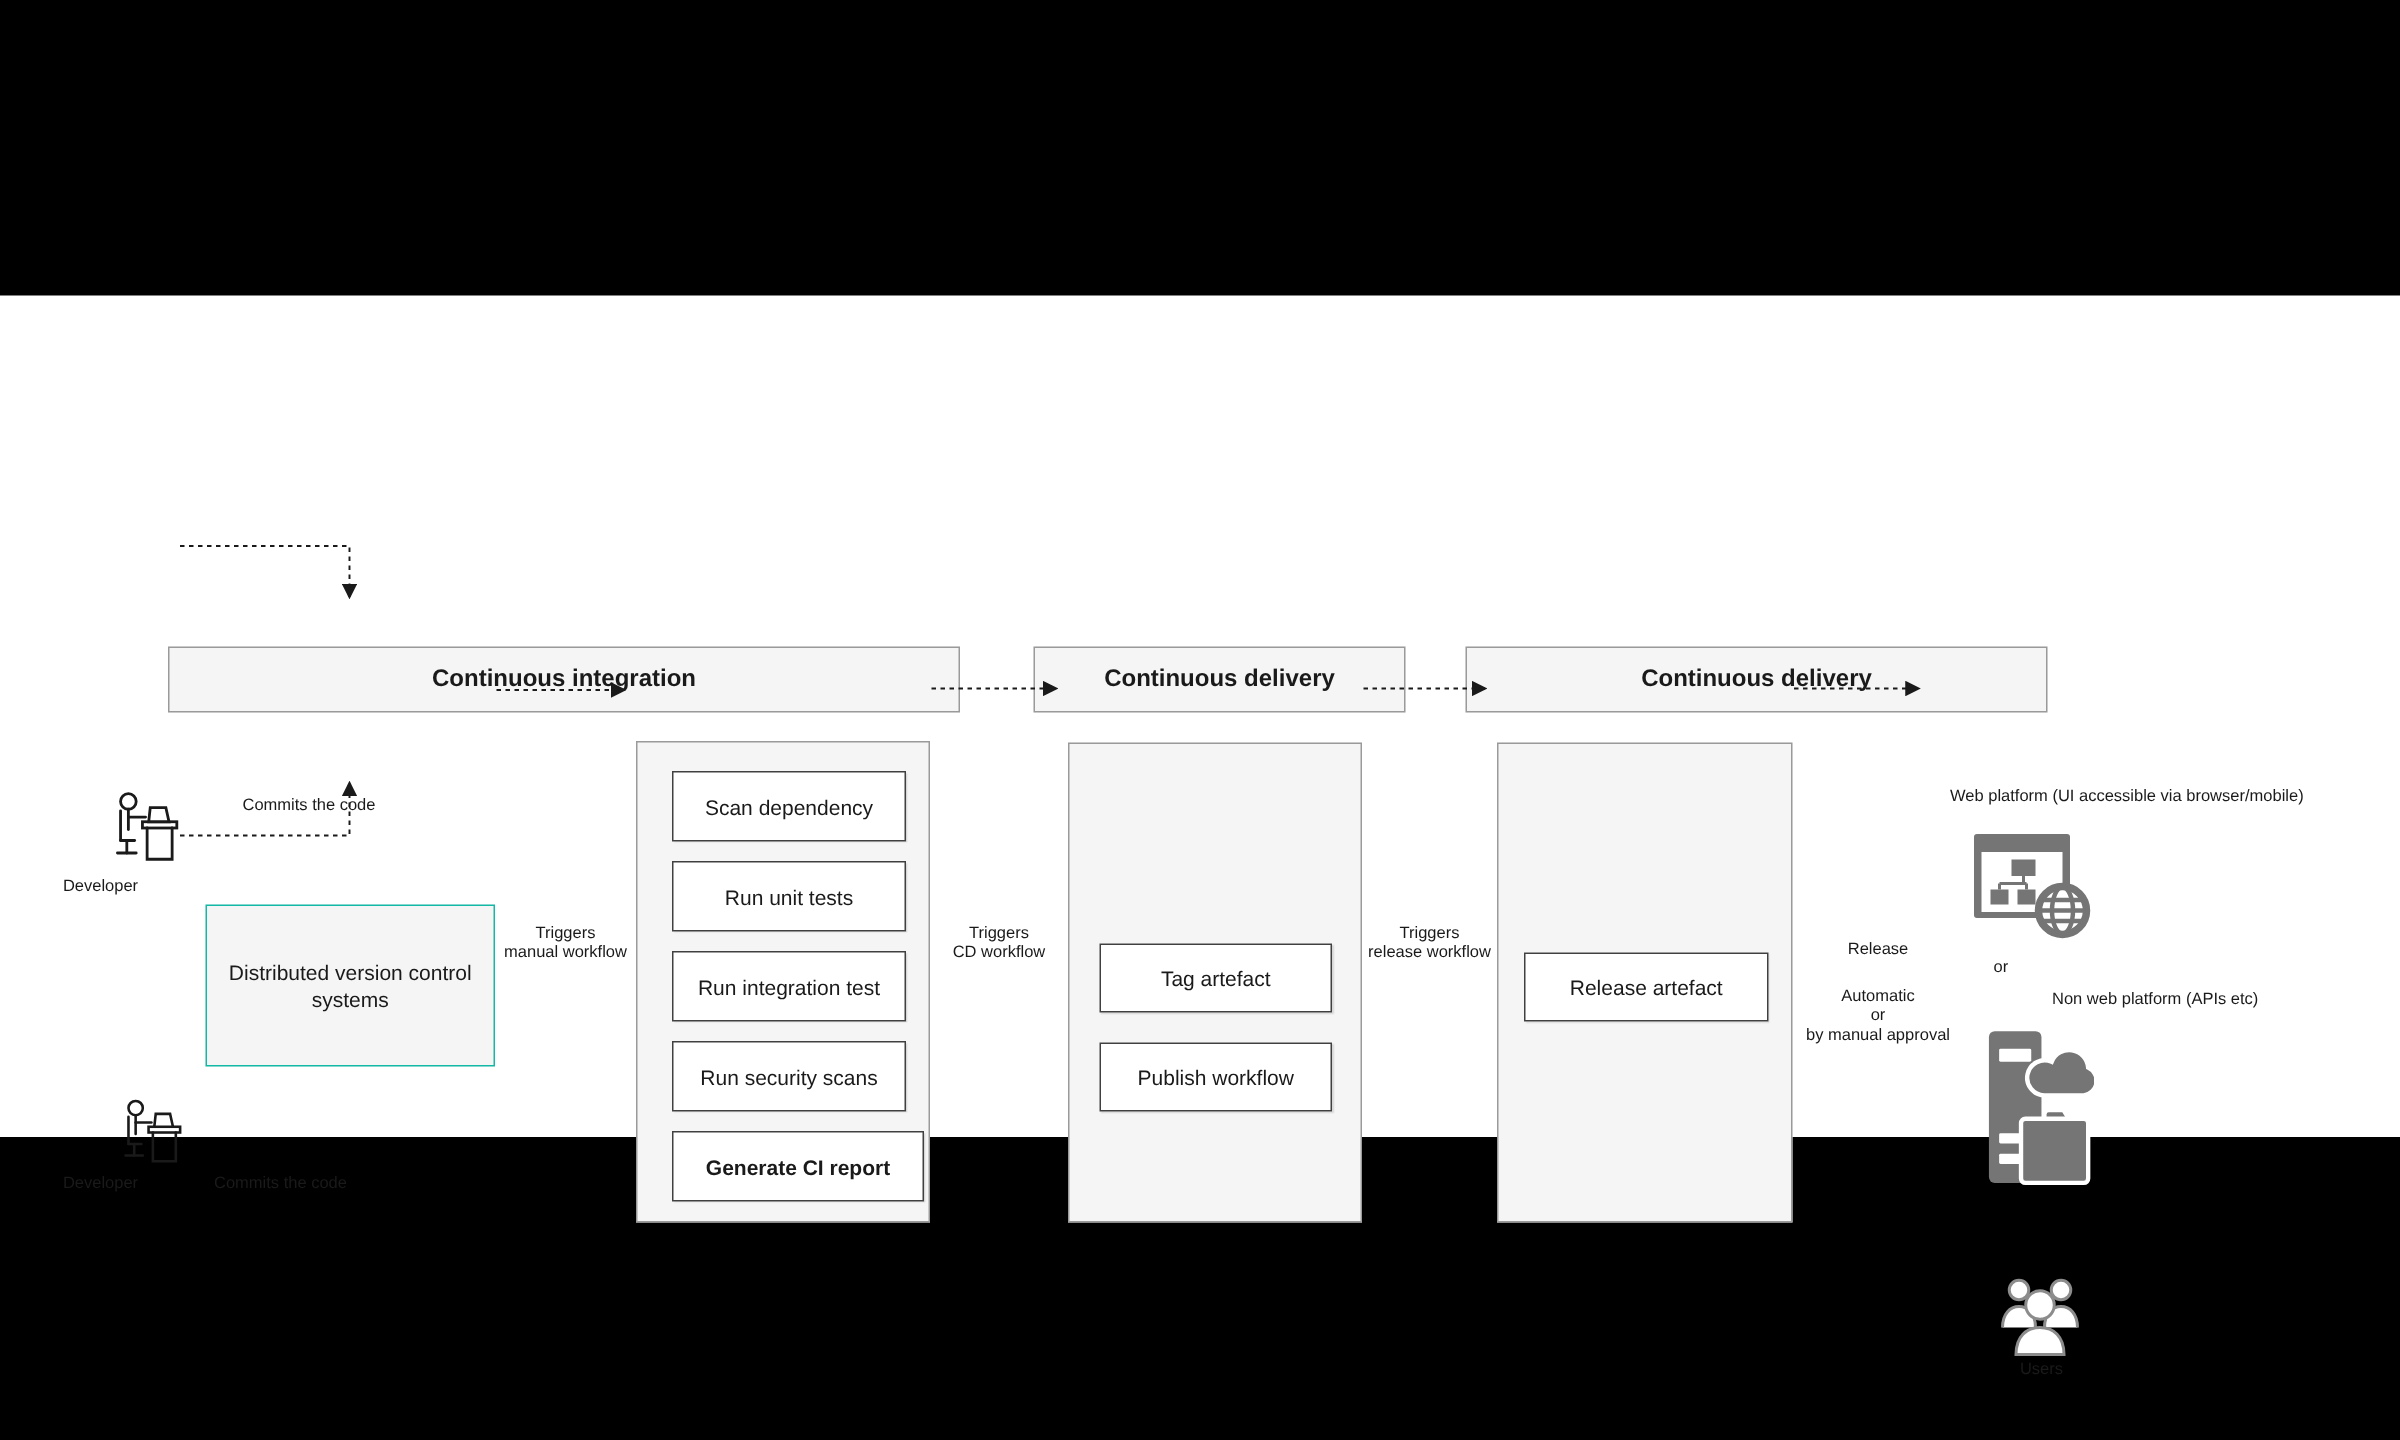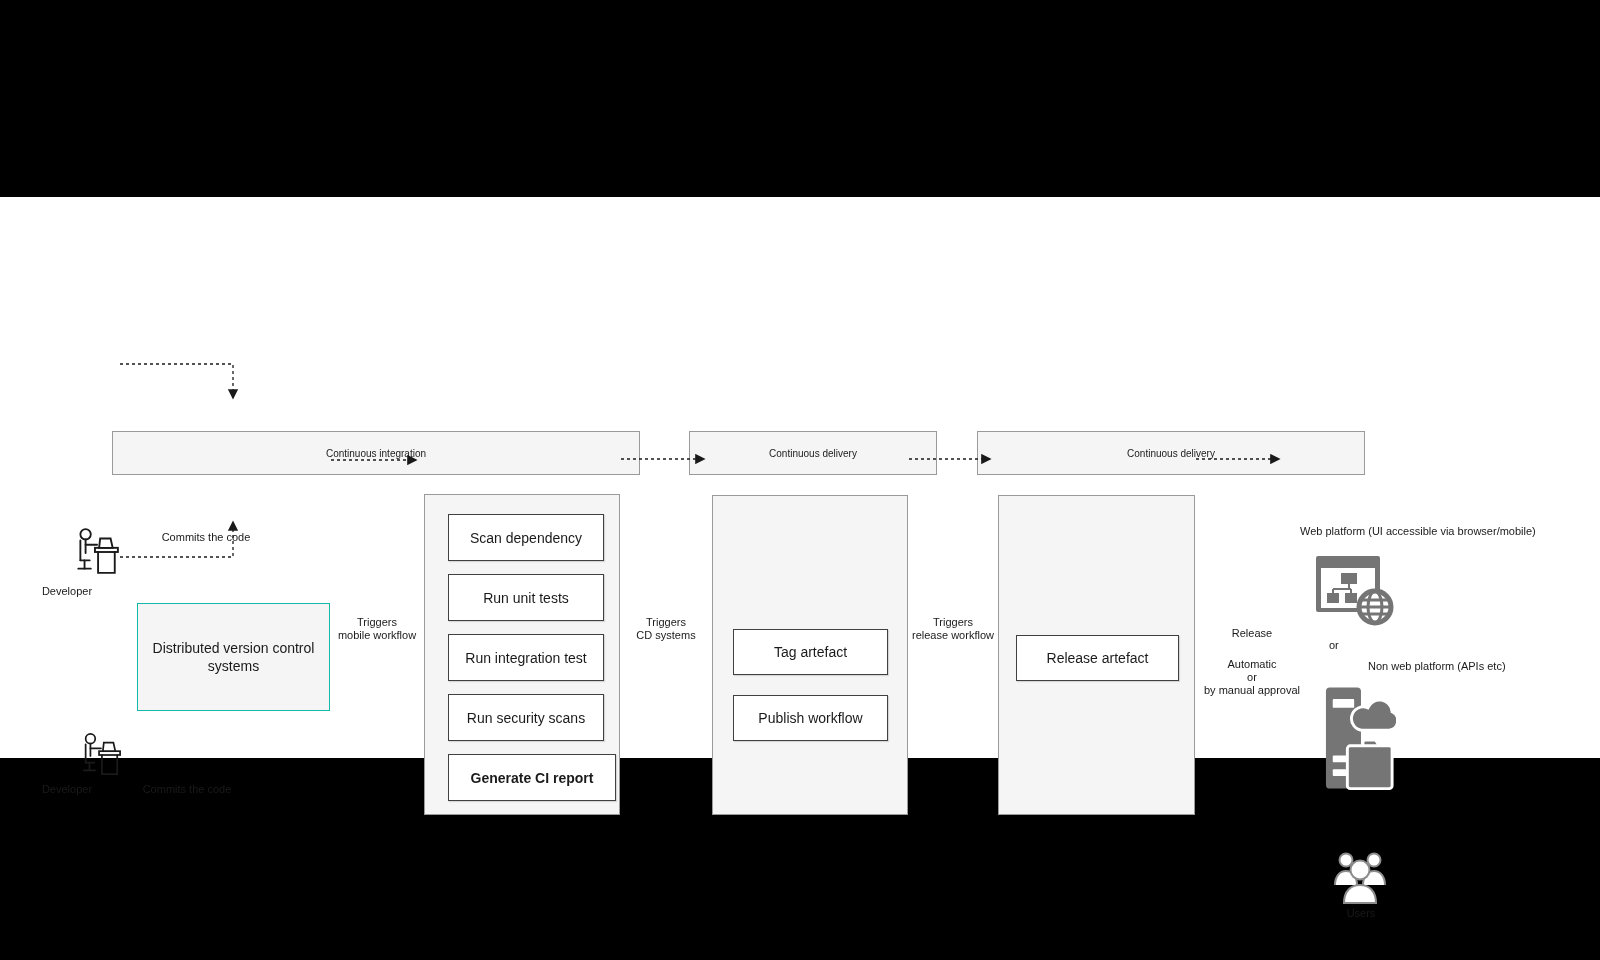--- a/index.html
+++ b/index.html
@@ -1,21 +1,21 @@
 <!DOCTYPE html>
 <html><head>
 <meta charset="utf-8">
 <style>
   html,body{margin:0;padding:0;background:#000;}
   .screen{position:relative;width:1600px;height:960px;background:#000;overflow:hidden;
           font-family:"Liberation Sans", sans-serif;color:#1a1a1a;}
   .stage{position:absolute;left:0;top:197px;width:1600px;height:561px;background:#ffffff;}
   .abs{position:absolute;}
   .hdr{background:#f5f5f5;border:1px solid #9a9a9a;display:flex;align-items:center;justify-content:center;
-       font-size:10px;color:#1a1a1a;box-sizing:border-box;}
+       font-size:16px;color:#1a1a1a;box-sizing:border-box;font-weight:bold;}
   .col{background:#f5f5f5;border:1px solid #9a9a9a;box-sizing:border-box;}
   .node{position:absolute;background:#ffffff;border:1px solid #404040;display:flex;align-items:center;
         justify-content:center;font-size:14px;color:#1a1a1a;box-sizing:border-box;box-shadow:1px 1px 1px rgba(0,0,0,0.12);}
   .srcbox{background:#f5f5f5;border:1px solid #14b8a6;display:flex;align-items:center;justify-content:center;
         text-align:center;font-size:14px;line-height:1.3;box-sizing:border-box;padding:0 6px;}
   .slabel{font-size:11px;line-height:13px;color:#1a1a1a;}
   .tcenter{text-align:center;}
   svg.overlay{position:absolute;left:0;top:0;width:1600px;height:960px;pointer-events:none;}
 </style>
 </head>
@@ -100,25 +100,25 @@
     </div>
 
     <div class="col abs" style="left:998px;top:298px;width:197px;height:320px;">
       <div class="node" style="left:17px;top:139px;width:163px;height:46px;">
         <span>Release artefact</span>
       </div>
     </div>
 
     <div class="slabel abs tcenter" style="left:317px;top:419px;width:120px;">
       <div>Triggers</div>
-      <div>mobile workflow</div>
+      <div>manual workflow</div>
     </div>
     <div class="slabel abs tcenter" style="left:606px;top:419px;width:120px;">
       <div>Triggers</div>
-      <div>CD systems</div>
+      <div>CD workflow</div>
     </div>
     <div class="slabel abs tcenter" style="left:893px;top:419px;width:120px;">
       <div>Triggers</div>
       <div>release workflow</div>
     </div>
     <div class="slabel abs tcenter" style="left:1192px;top:430px;width:120px;">Release</div>
     <div class="slabel abs tcenter" style="left:1172px;top:461px;width:160px;">
       <div>Automatic</div>
       <div>or</div>
       <div>by manual approval</div>

